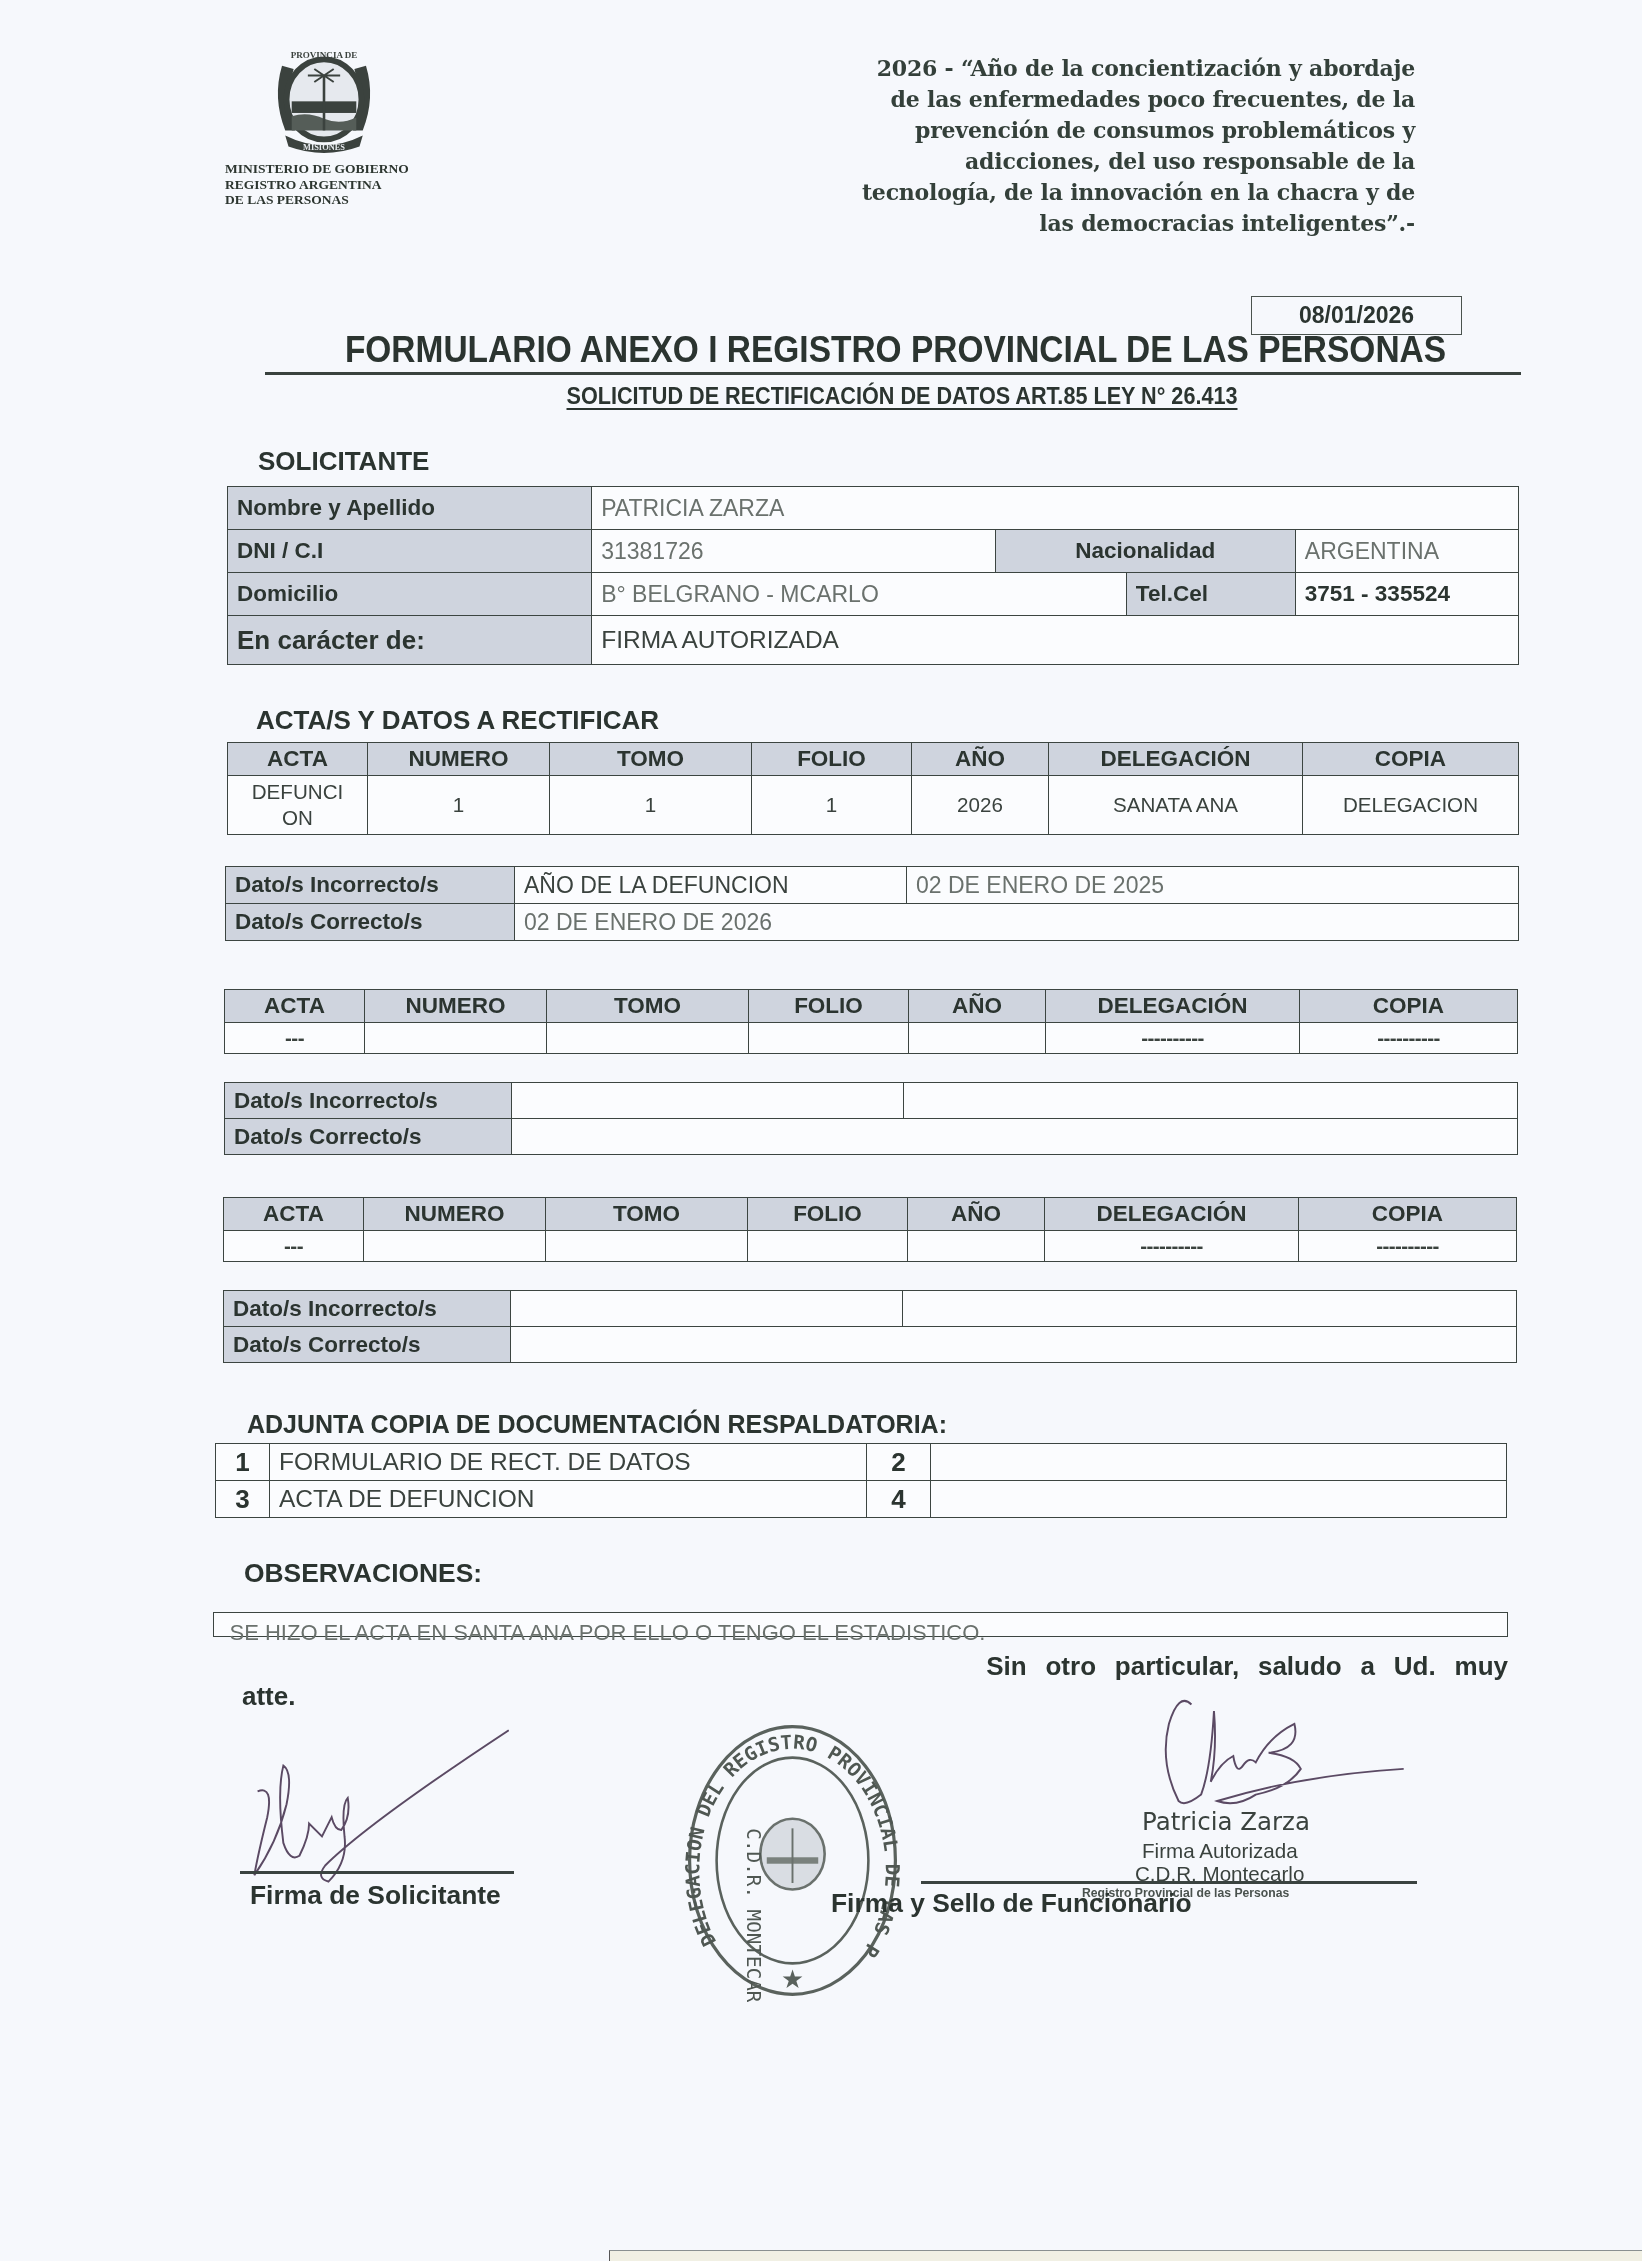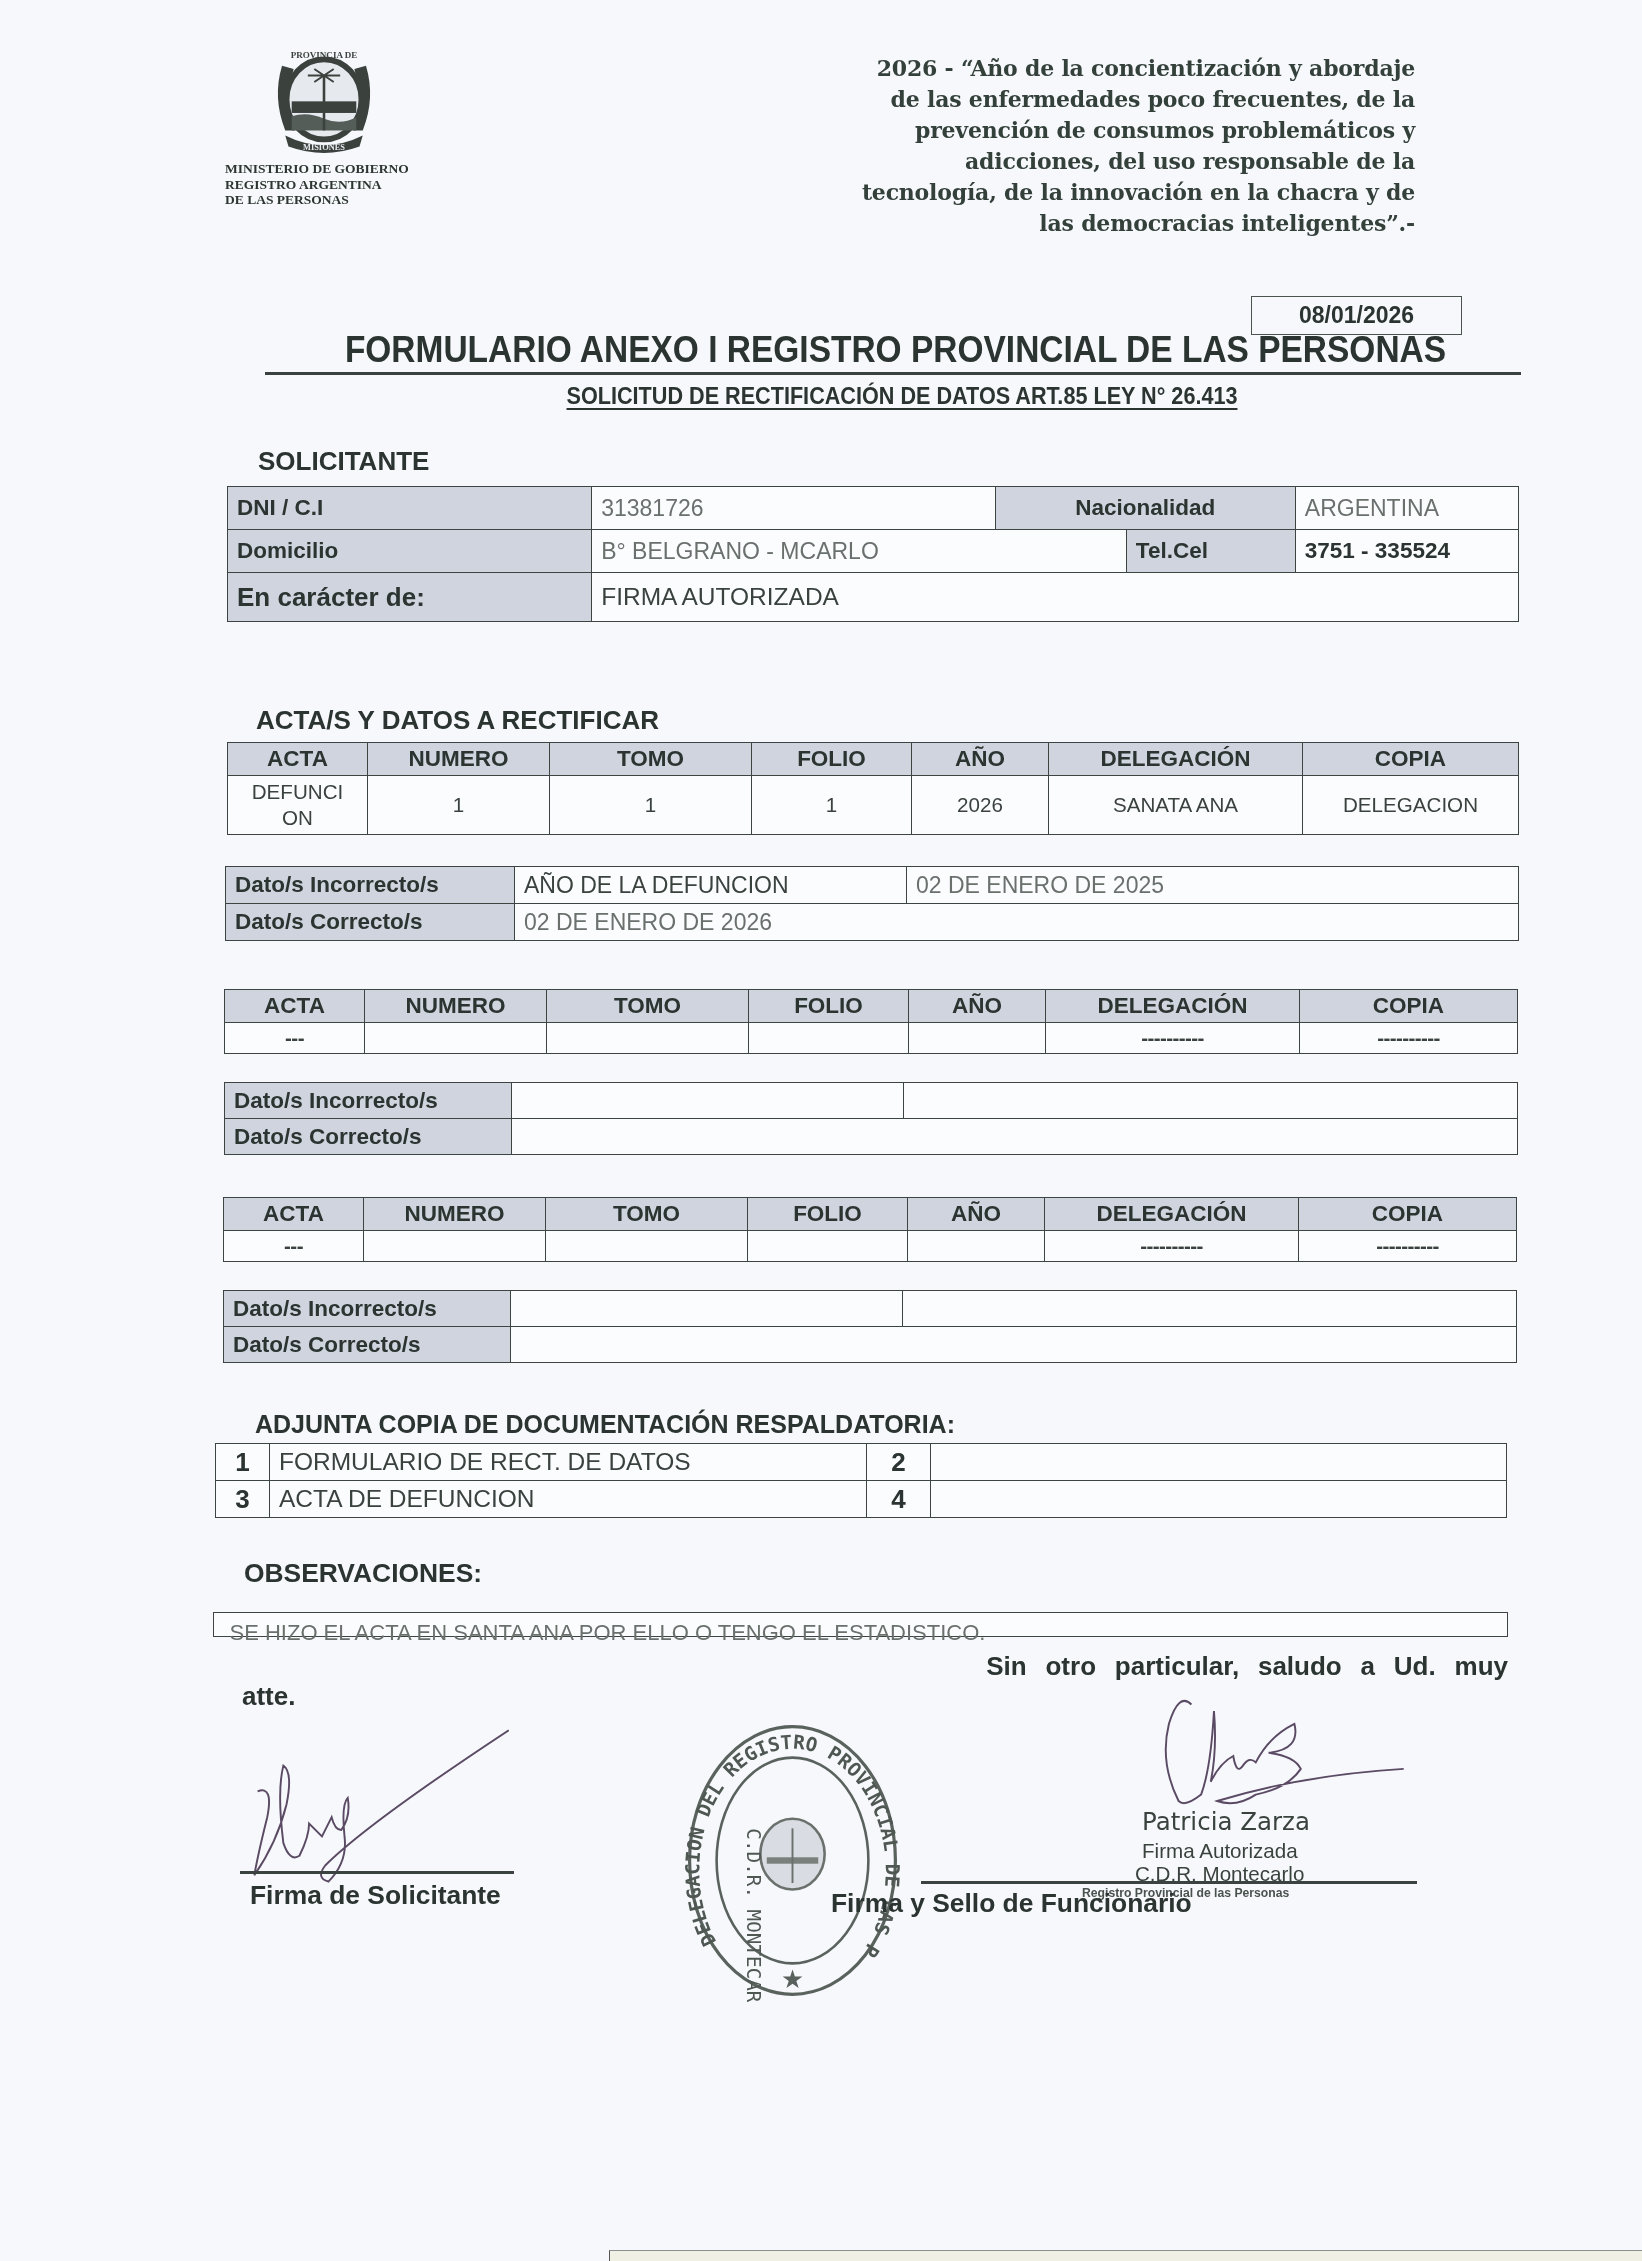--- a/index.html
+++ b/index.html
@@ -76,20 +76,24 @@
 <table style="left:227px; top:486px; width:1292px;">
   <colgroup>
       <col style="width:250px">
       <col style="width:277px">
       <col style="width:90px">
       <col style="width:116px">
       <col style="width:76px">
       <col>
     </colgroup>
   <tbody>
+      <tr style="height:43px">
+    <td class="lbl">Nombre y Apellido</td>
+    <td class="val" colspan="5">PATRICIA ZARZA</td>
+  </tr>
   <tr style="height:43px">
     <td class="lbl">DNI / C.I</td>
     <td class="val">31381726</td>
     <td class="lbl" colspan="2" style="text-align:center">Nacionalidad</td>
     <td class="val" colspan="2">ARGENTINA</td>
   </tr>
   <tr style="height:43px">
     <td class="lbl">Domicilio</td>
     <td class="val" colspan="2">B° BELGRANO - MCARLO</td>
     <td class="lbl">Tel.Cel</td>
@@ -247,21 +251,21 @@
     <td class="valdk"></td>
     <td class="val"></td>
   </tr>
   <tr style="height:36px">
     <td class="lbl">Dato/s Correcto/s</td>
     <td class="val" colspan="2"></td>
   </tr>
 </tbody>
   </table>
 
-<div class="abs section" style="left:247px; top:1410px; font-size:25px;margin-left:8px;">ADJUNTA COPIA DE DOCUMENTACIÓN RESPALDATORIA:</div>
+<div class="abs section" style="left:247px; top:1410px; font-size:25px;">ADJUNTA COPIA DE DOCUMENTACIÓN RESPALDATORIA:</div>
 <table style="left:215px; top:1443px; width:1292px;">
   <colgroup>
       <col style="width:54px">
       <col style="width:597px">
       <col style="width:64px">
       <col>
     </colgroup>
   <tbody>
       <tr style="height:37px">
     <td class="valb" style="font-size:26px; text-align:center">1</td>

